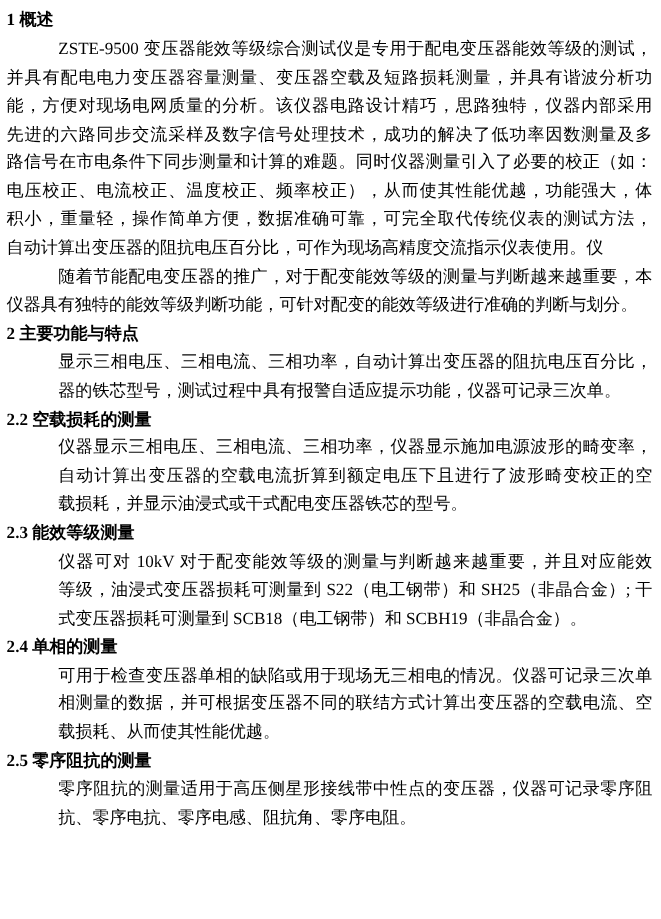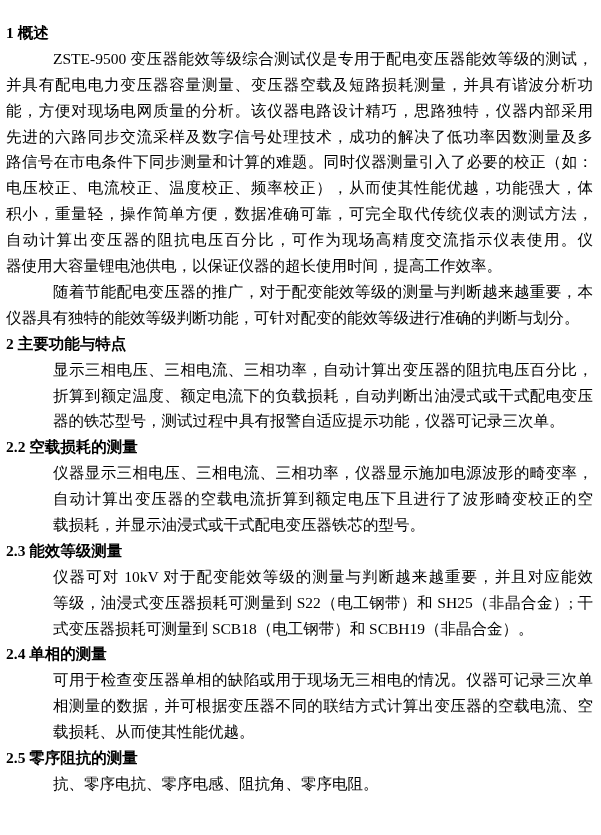--- a/index.html
+++ b/index.html
@@ -11,21 +11,20 @@
   body {
     width: 601px;
     height: 835px;
     overflow: hidden;
     font-family: "Liberation Serif", "DejaVu Serif", serif;
   }
   .doc {
     padding: 6px 8px 0 6px;
     font-size: 15.5px;
     line-height: 25.9px;
-    margin-top: 14px;
   }
   .h1, .h2 {
     font-weight: 700;
     text-align: left;
     white-space: nowrap;
   }
   .para .line {
     text-align: justify;
     text-align-last: justify;
     overflow: hidden;
@@ -48,31 +47,29 @@
   <div class="h1">1 概述</div>
   <div class="para para-indent">
       <div class="line">ZSTE-9500 变压器能效等级综合测试仪是专用于配电变压器能效等级的测试，</div>
       <div class="line">并具有配电电力变压器容量测量、变压器空载及短路损耗测量，并具有谐波分析功</div>
       <div class="line">能，方便对现场电网质量的分析。该仪器电路设计精巧，思路独特，仪器内部采用</div>
       <div class="line">先进的六路同步交流采样及数字信号处理技术，成功的解决了低功率因数测量及多</div>
       <div class="line">路信号在市电条件下同步测量和计算的难题。同时仪器测量引入了必要的校正（如：</div>
       <div class="line">电压校正、电流校正、温度校正、频率校正），从而使其性能优越，功能强大，体</div>
       <div class="line">积小，重量轻，操作简单方便，数据准确可靠，可完全取代传统仪表的测试方法，</div>
       <div class="line">自动计算出变压器的阻抗电压百分比，可作为现场高精度交流指示仪表使用。仪</div>
-      <div class="line">器使用大容量锂电池供电，以保证仪器的超长使用时间，提高工作效率。</div>
     </div>
   <div class="para para-indent">
       <div class="line">随着节能配电变压器的推广，对于配变能效等级的测量与判断越来越重要，本</div>
       <div class="line">仪器具有独特的能效等级判断功能，可针对配变的能效等级进行准确的判断与划分。</div>
     </div>
   <div class="h1">2 主要功能与特点</div>
 
   <div class="para sec-body">
       <div class="line">显示三相电压、三相电流、三相功率，自动计算出变压器的阻抗电压百分比，</div>
-      <div class="line">折算到额定温度、额定电流下的负载损耗，自动判断出油浸式或干式配电变压</div>
       <div class="line">器的铁芯型号，测试过程中具有报警自适应提示功能，仪器可记录三次单。</div>
     </div>
 
   <div class="h2">2.2 空载损耗的测量</div>
   <div class="para sec-body">
       <div class="line">仪器显示三相电压、三相电流、三相功率，仪器显示施加电源波形的畸变率，</div>
       <div class="line">自动计算出变压器的空载电流折算到额定电压下且进行了波形畸变校正的空</div>
       <div class="line">载损耗，并显示油浸式或干式配电变压器铁芯的型号。</div>
     </div>
 
@@ -85,15 +82,16 @@
 
   <div class="h2">2.4 单相的测量</div>
   <div class="para sec-body">
       <div class="line">可用于检查变压器单相的缺陷或用于现场无三相电的情况。仪器可记录三次单</div>
       <div class="line">相测量的数据，并可根据变压器不同的联结方式计算出变压器的空载电流、空</div>
       <div class="line">载损耗、从而使其性能优越。</div>
     </div>
 
   <div class="h2">2.5 零序阻抗的测量</div>
   <div class="para sec-body">
+      <div class="line">零序阻抗的测量适用于高压侧星形接线带中性点的变压器，仪器可记录零序阻</div>
       <div class="line">抗、零序电抗、零序电感、阻抗角、零序电阻。</div>
     </div>
 </div>
 
 </body></html>

